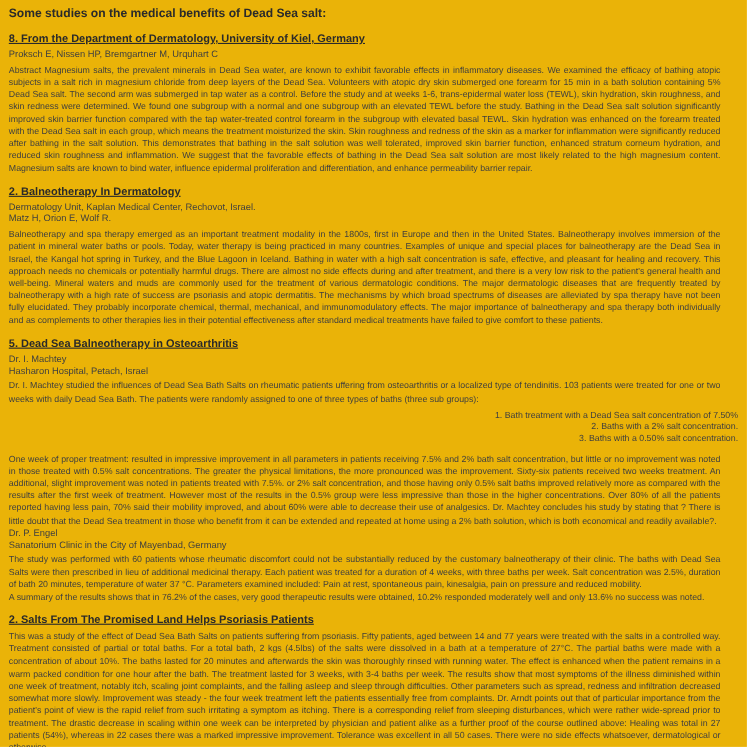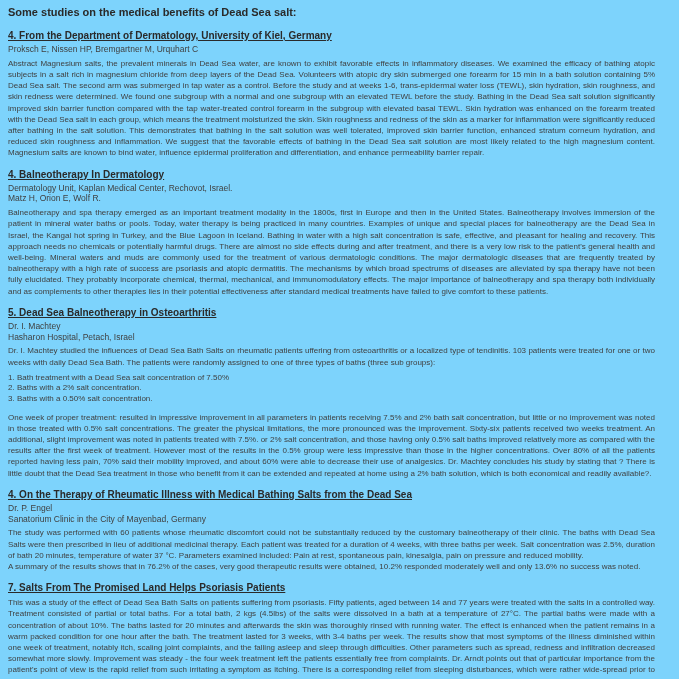--- a/index.html
+++ b/index.html
@@ -6,21 +6,21 @@
     margin: 0;
     padding: 0;
     background: #ffffff;
   }
   .page {
     width: 679px;
     height: 679px;
     box-sizing: border-box;
     padding: 3px 8px 0 8px;
     overflow: hidden;
-    background: #7dd3fc;
+    background: #eab308;
     font-family: "Liberation Sans", "DejaVu Sans", sans-serif;
     color: #3f3f3f;
   }
   .doc-title {
     font-size: 11px;
     font-weight: bold;
     color: #2a2a2a;
     margin: 3px 0 11px 0;
     line-height: 13px;
   }
@@ -44,67 +44,67 @@
     line-height: 11.2px;
     text-align: justify;
     margin: 3px 16px 0 0;
     color: #3f3f3f;
   }
   .body-para.cont { margin-top: 0; }
   .bath-list {
     list-style: none;
     margin: 5px 0 0 0;
     padding: 0;
+    text-align: right;
   }
   .bath-list li {
     font-size: 8px;
     line-height: 10.6px;
     color: #3f3f3f;
   }
   .after-list { margin-top: 7px; }
 </style>
 </head>
 <body>
 
 <div class="page">
 
   <div class="doc-title">Some studies on the medical benefits of Dead Sea salt:</div>
 
   <div class="section">
-    <div class="section-heading">4. From the Department of Dermatology, University of Kiel, Germany</div>
+    <div class="section-heading">8. From the Department of Dermatology, University of Kiel, Germany</div>
     <p class="meta-line">Proksch E, Nissen HP, Bremgartner M, Urquhart C</p>
     <p class="body-para">Abstract Magnesium salts, the prevalent minerals in Dead Sea water, are known to exhibit favorable effects in inflammatory diseases. We examined the efficacy of bathing atopic subjects in a salt rich in magnesium chloride from deep layers of the Dead Sea. Volunteers with atopic dry skin submerged one forearm for 15 min in a bath solution containing 5% Dead Sea salt. The second arm was submerged in tap water as a control. Before the study and at weeks 1-6, trans-epidermal water loss (TEWL), skin hydration, skin roughness, and skin redness were determined. We found one subgroup with a normal and one subgroup with an elevated TEWL before the study. Bathing in the Dead Sea salt solution significantly improved skin barrier function compared with the tap water-treated control forearm in the subgroup with elevated basal TEWL. Skin hydration was enhanced on the forearm treated with the Dead Sea salt in each group, which means the treatment moisturized the skin. Skin roughness and redness of the skin as a marker for inflammation were significantly reduced after bathing in the salt solution. This demonstrates that bathing in the salt solution was well tolerated, improved skin barrier function, enhanced stratum corneum hydration, and reduced skin roughness and inflammation. We suggest that the favorable effects of bathing in the Dead Sea salt solution are most likely related to the high magnesium content. Magnesium salts are known to bind water, influence epidermal proliferation and differentiation, and enhance permeability barrier repair.</p>
   </div>
 
   <div class="section">
-    <div class="section-heading">4. Balneotherapy In Dermatology</div>
+    <div class="section-heading">2. Balneotherapy In Dermatology</div>
     <p class="meta-line">Dermatology Unit, Kaplan Medical Center, Rechovot, Israel.</p>
     <p class="meta-line">Matz H, Orion E, Wolf R.</p>
     <p class="body-para">Balneotherapy and spa therapy emerged as an important treatment modality in the 1800s, first in Europe and then in the United States. Balneotherapy involves immersion of the patient in mineral water baths or pools. Today, water therapy is being practiced in many countries. Examples of unique and special places for balneotherapy are the Dead Sea in Israel, the Kangal hot spring in Turkey, and the Blue Lagoon in Iceland. Bathing in water with a high salt concentration is safe, effective, and pleasant for healing and recovery. This approach needs no chemicals or potentially harmful drugs. There are almost no side effects during and after treatment, and there is a very low risk to the patient's general health and well-being. Mineral waters and muds are commonly used for the treatment of various dermatologic conditions. The major dermatologic diseases that are frequently treated by balneotherapy with a high rate of success are psoriasis and atopic dermatitis. The mechanisms by which broad spectrums of diseases are alleviated by spa therapy have not been fully elucidated. They probably incorporate chemical, thermal, mechanical, and immunomodulatory effects. The major importance of balneotherapy and spa therapy both individually and as complements to other therapies lies in their potential effectiveness after standard medical treatments have failed to give comfort to these patients.</p>
   </div>
 
   <div class="section">
     <div class="section-heading">5. Dead Sea Balneotherapy in Osteoarthritis</div>
     <p class="meta-line">Dr. I. Machtey</p>
     <p class="meta-line">Hasharon Hospital, Petach, Israel</p>
     <p class="body-para">Dr. I. Machtey studied the influences of Dead Sea Bath Salts on rheumatic patients uffering from osteoarthritis or a localized type of tendinitis. 103 patients were treated for one or two weeks with daily Dead Sea Bath. The patients were randomly assigned to one of three types of baths (three sub groups):</p>
     <ul class="bath-list">
       <li>1. Bath treatment with a Dead Sea salt concentration of 7.50%</li>
       <li>2. Baths with a 2% salt concentration.</li>
       <li>3. Baths with a 0.50% salt concentration.</li>
     </ul>
     <p class="body-para after-list">One week of proper treatment: resulted in impressive improvement in all parameters in patients receiving 7.5% and 2% bath salt concentration, but little or no improvement was noted in those treated with 0.5% salt concentrations. The greater the physical limitations, the more pronounced was the improvement. Sixty-six patients received two weeks treatment. An additional, slight improvement was noted in patients treated with 7.5%. or 2% salt concentration, and those having only 0.5% salt baths improved relatively more as compared with the results after the first week of treatment. However most of the results in the 0.5% group were less impressive than those in the higher concentrations. Over 80% of all the patients reported having less pain, 70% said their mobility improved, and about 60% were able to decrease their use of analgesics. Dr. Machtey concludes his study by stating that ? There is little doubt that the Dead Sea treatment in those who benefit from it can be extended and repeated at home using a 2% bath solution, which is both economical and readily available?.</p>
   </div>
 
   <div class="section">
-    <div class="section-heading">4. On the Therapy of Rheumatic Illness with Medical Bathing Salts from the Dead Sea</div>
     <p class="meta-line">Dr. P. Engel</p>
     <p class="meta-line">Sanatorium Clinic in the City of Mayenbad, Germany</p>
     <p class="body-para">The study was performed with 60 patients whose rheumatic discomfort could not be substantially reduced by the customary balneotherapy of their clinic. The baths with Dead Sea Salts were then prescribed in lieu of additional medicinal therapy. Each patient was treated for a duration of 4 weeks, with three baths per week. Salt concentration was 2.5%, duration of bath 20 minutes, temperature of water 37 °C. Parameters examined included: Pain at rest, spontaneous pain, kinesalgia, pain on pressure and reduced mobility.</p>
     <p class="body-para cont">A summary of the results shows that in 76.2% of the cases, very good therapeutic results were obtained, 10.2% responded moderately well and only 13.6% no success was noted.</p>
   </div>
 
   <div class="section">
-    <div class="section-heading">7. Salts From The Promised Land Helps Psoriasis Patients</div>
+    <div class="section-heading">2. Salts From The Promised Land Helps Psoriasis Patients</div>
     <p class="body-para">This was a study of the effect of Dead Sea Bath Salts on patients suffering from psoriasis. Fifty patients, aged between 14 and 77 years were treated with the salts in a controlled way. Treatment consisted of partial or total baths. For a total bath, 2 kgs (4.5lbs) of the salts were dissolved in a bath at a temperature of 27°C. The partial baths were made with a concentration of about 10%. The baths lasted for 20 minutes and afterwards the skin was thoroughly rinsed with running water. The effect is enhanced when the patient remains in a warm packed condition for one hour after the bath. The treatment lasted for 3 weeks, with 3-4 baths per week. The results show that most symptoms of the illness diminished within one week of treatment, notably itch, scaling joint complaints, and the falling asleep and sleep through difficulties. Other parameters such as spread, redness and infiltration decreased somewhat more slowly. Improvement was steady - the four week treatment left the patients essentially free from complaints. Dr. Arndt points out that of particular importance from the patient's point of view is the rapid relief from such irritating a symptom as itching. There is a corresponding relief from sleeping disturbances, which were rather wide-spread prior to treatment. The drastic decrease in scaling within one week can be interpreted by physician and patient alike as a further proof of the course outlined above: Healing was total in 27 patients (54%), whereas in 22 cases there was a marked impressive improvement. Tolerance was excellent in all 50 cases. There were no side effects whatsoever, dermatological or otherwise.</p>
   </div>
 
 </div>
 
 </body></html>

